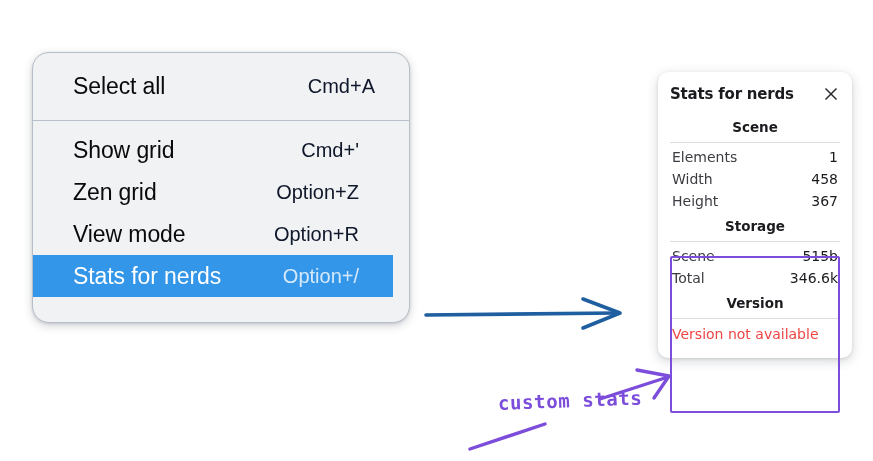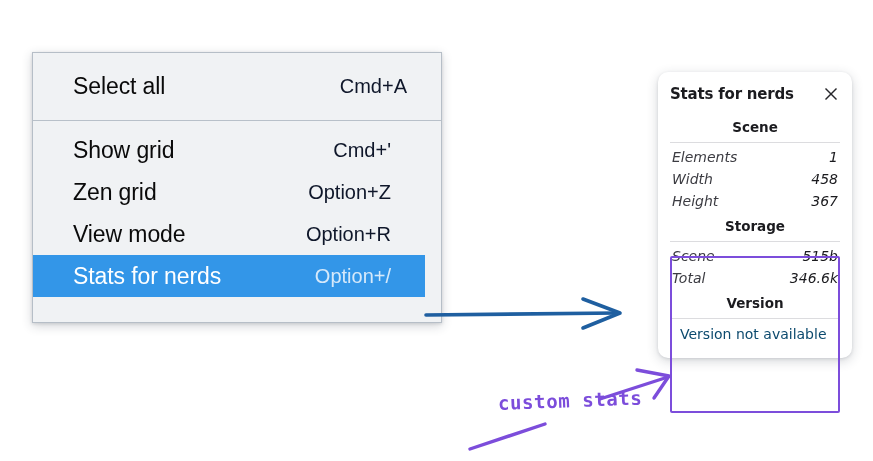--- a/index.html
+++ b/index.html
@@ -18,24 +18,24 @@
     height: 461px;
     overflow: hidden;
     background: #ffffff;
   }
 
   
   #context-menu {
     position: absolute;
     left: 32px;
     top: 52px;
-    width: 410px;
+    width: 378px;
     background: #f0f2f4;
     border: 1px solid #b6bec7;
-    border-radius: 0;
+    border-radius: 17px;
     box-shadow: 0 3px 10px rgba(40,50,65,0.20), 0 1px 3px rgba(40,50,65,0.14);
     padding: 0;
     box-sizing: border-box;
     overflow: hidden;
     text-align: right;
   }
   .menu-group {
     padding: 8px 16px 9px 0;
   }
   .menu-group.group-top {
@@ -123,34 +123,33 @@
   .sp-rule {
     height: 1px;
     background: #dcdcdf;
     margin: 0 0 3px 0;
   }
   .sp-row {
     display: flex;
     align-items: center;
     justify-content: space-between;
     padding: 3px 2px;
-    font-style: italic;
   }
   .sp-row .k {
     font-size: 14px;
     color: #3c3c42;
   }
   .sp-row .v {
     font-size: 14px;
     color: #1b1b1f;
   }
   .sp-note {
     font-size: 14px;
-    color: #0c4a6e;
-    padding: 4px 2px 2px 10px;
+    color: #ef4444;
+    padding: 4px 2px 2px 2px;
     white-space: nowrap;
   }
   
   #highlight-box {
     position: absolute;
     left: 670px;
     top: 256px;
     width: 170px;
     height: 157px;
     border: 2.5px solid #7c4ddb;

